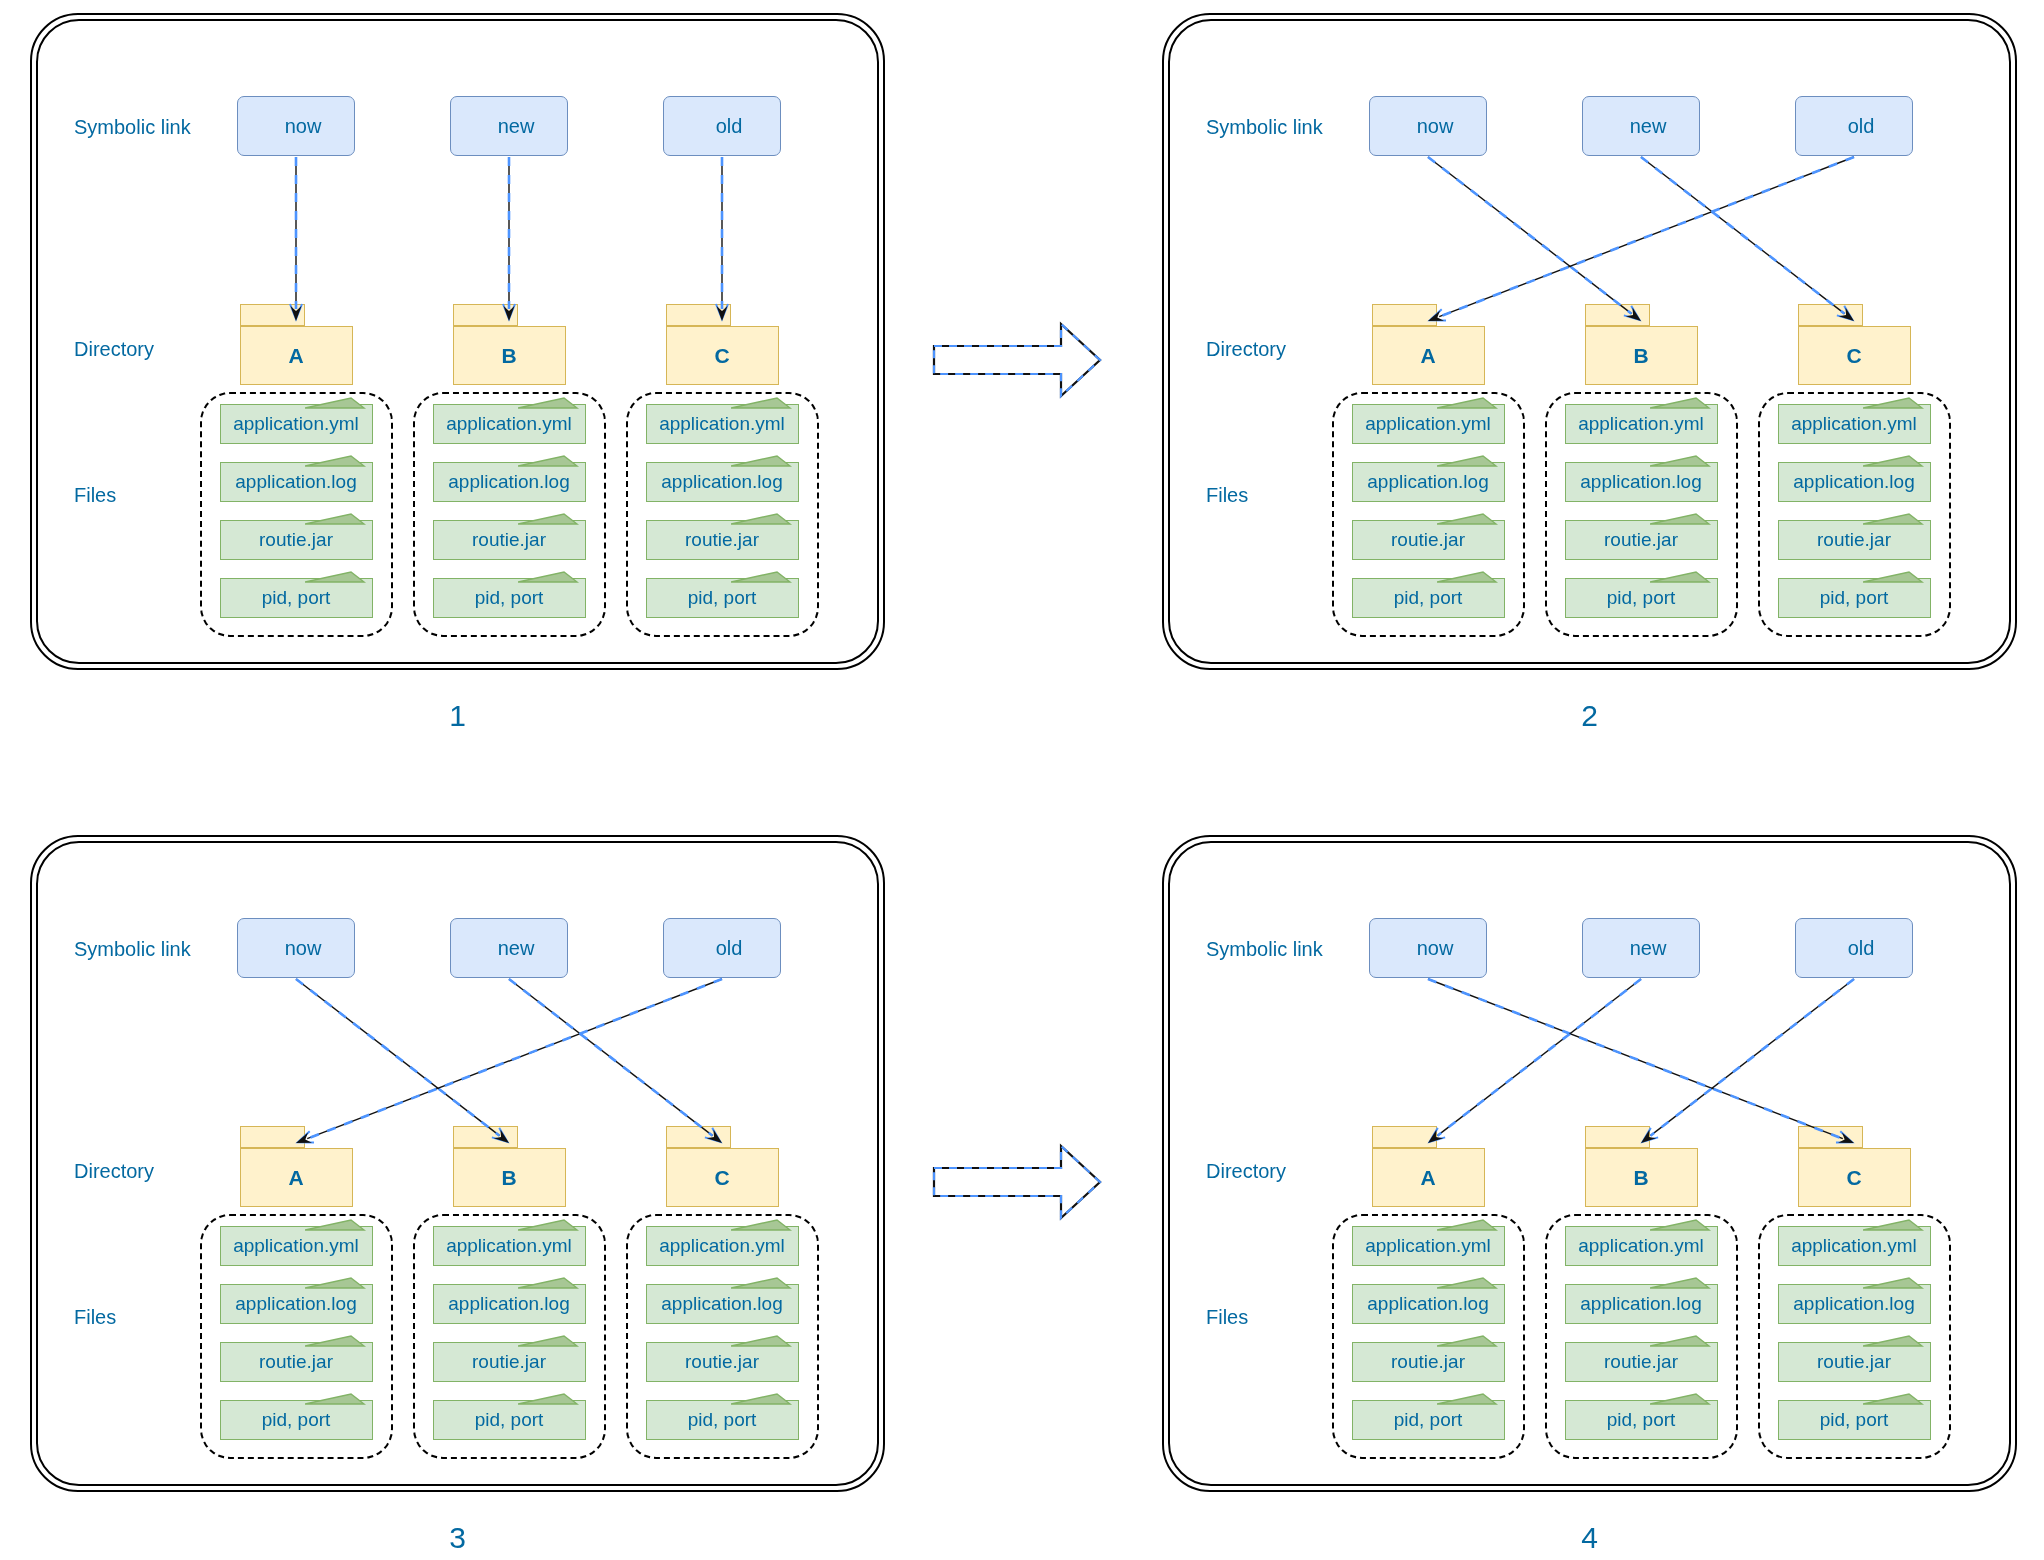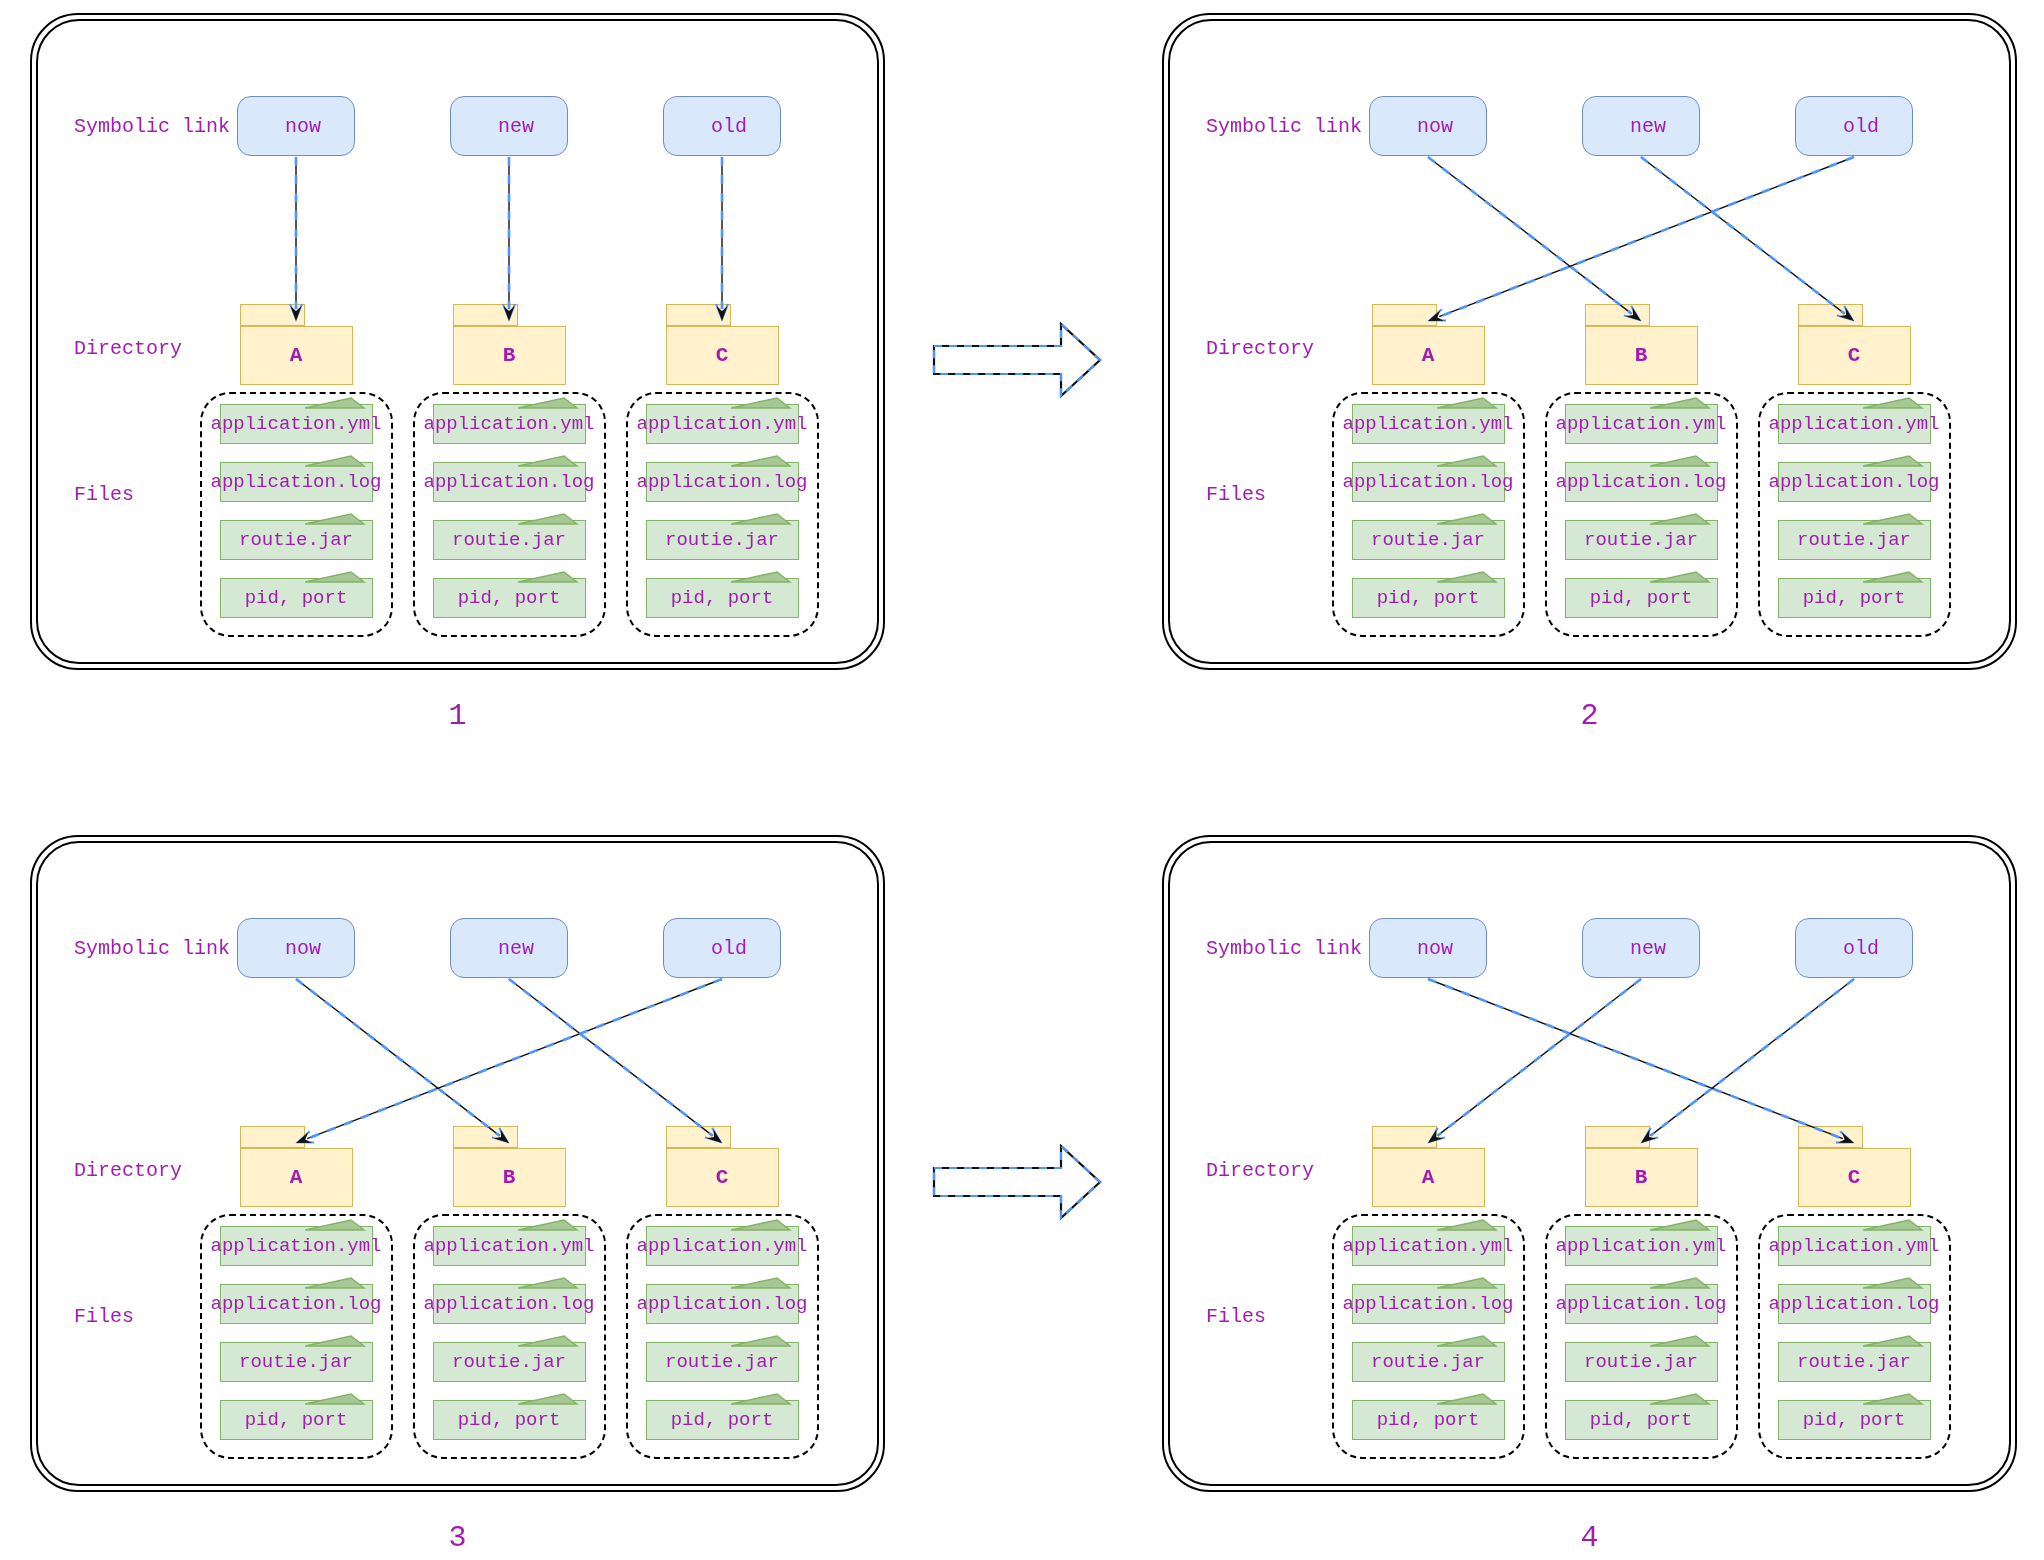--- a/index.html
+++ b/index.html
@@ -1,21 +1,21 @@
 <!DOCTYPE html>
 <html style="--link-fill: #dae8fc; --link-border: #6c8ebf; --dir-fill: #fff2cc; --dir-border: #d6b656; --file-fill: #d5e8d4; --file-border: #82b366;"><head>
 <meta charset="utf-8">
 <style>
   html,body{margin:0;padding:0;background:#ffffff;}
   .canvas{
     position:relative;
     width:2044px;height:1560px;
     background:#ffffff;
-    font-family:Liberation Mono, monospace;
-    color:#a21caf;
+    font-family:Liberation Sans, sans-serif;
+    color:#0369a1;
     overflow:hidden;
   }
   .panel{
     position:absolute;
     border:2px solid #000000;
     border-radius:48px;
     box-sizing:border-box;
     background:#ffffff;
   }
   .panel-inner{
@@ -28,21 +28,21 @@
   .row-label{
     position:absolute;
     font-size:20px;
     line-height:28px;
     white-space:nowrap;
   }
   .link-box{
     position:absolute;
     background:var(--link-fill);
     border:1.5px solid var(--link-border);
-    border-radius:14px;
+    border-radius:7px;
     display:flex;align-items:center;justify-content:center;
     font-size:20px;
     box-sizing:border-box;
     padding-left:14px;
   }
   .folder-tab{
     position:absolute;
     background:var(--dir-fill);
     border:1.5px solid var(--dir-border);
     box-sizing:border-box;

